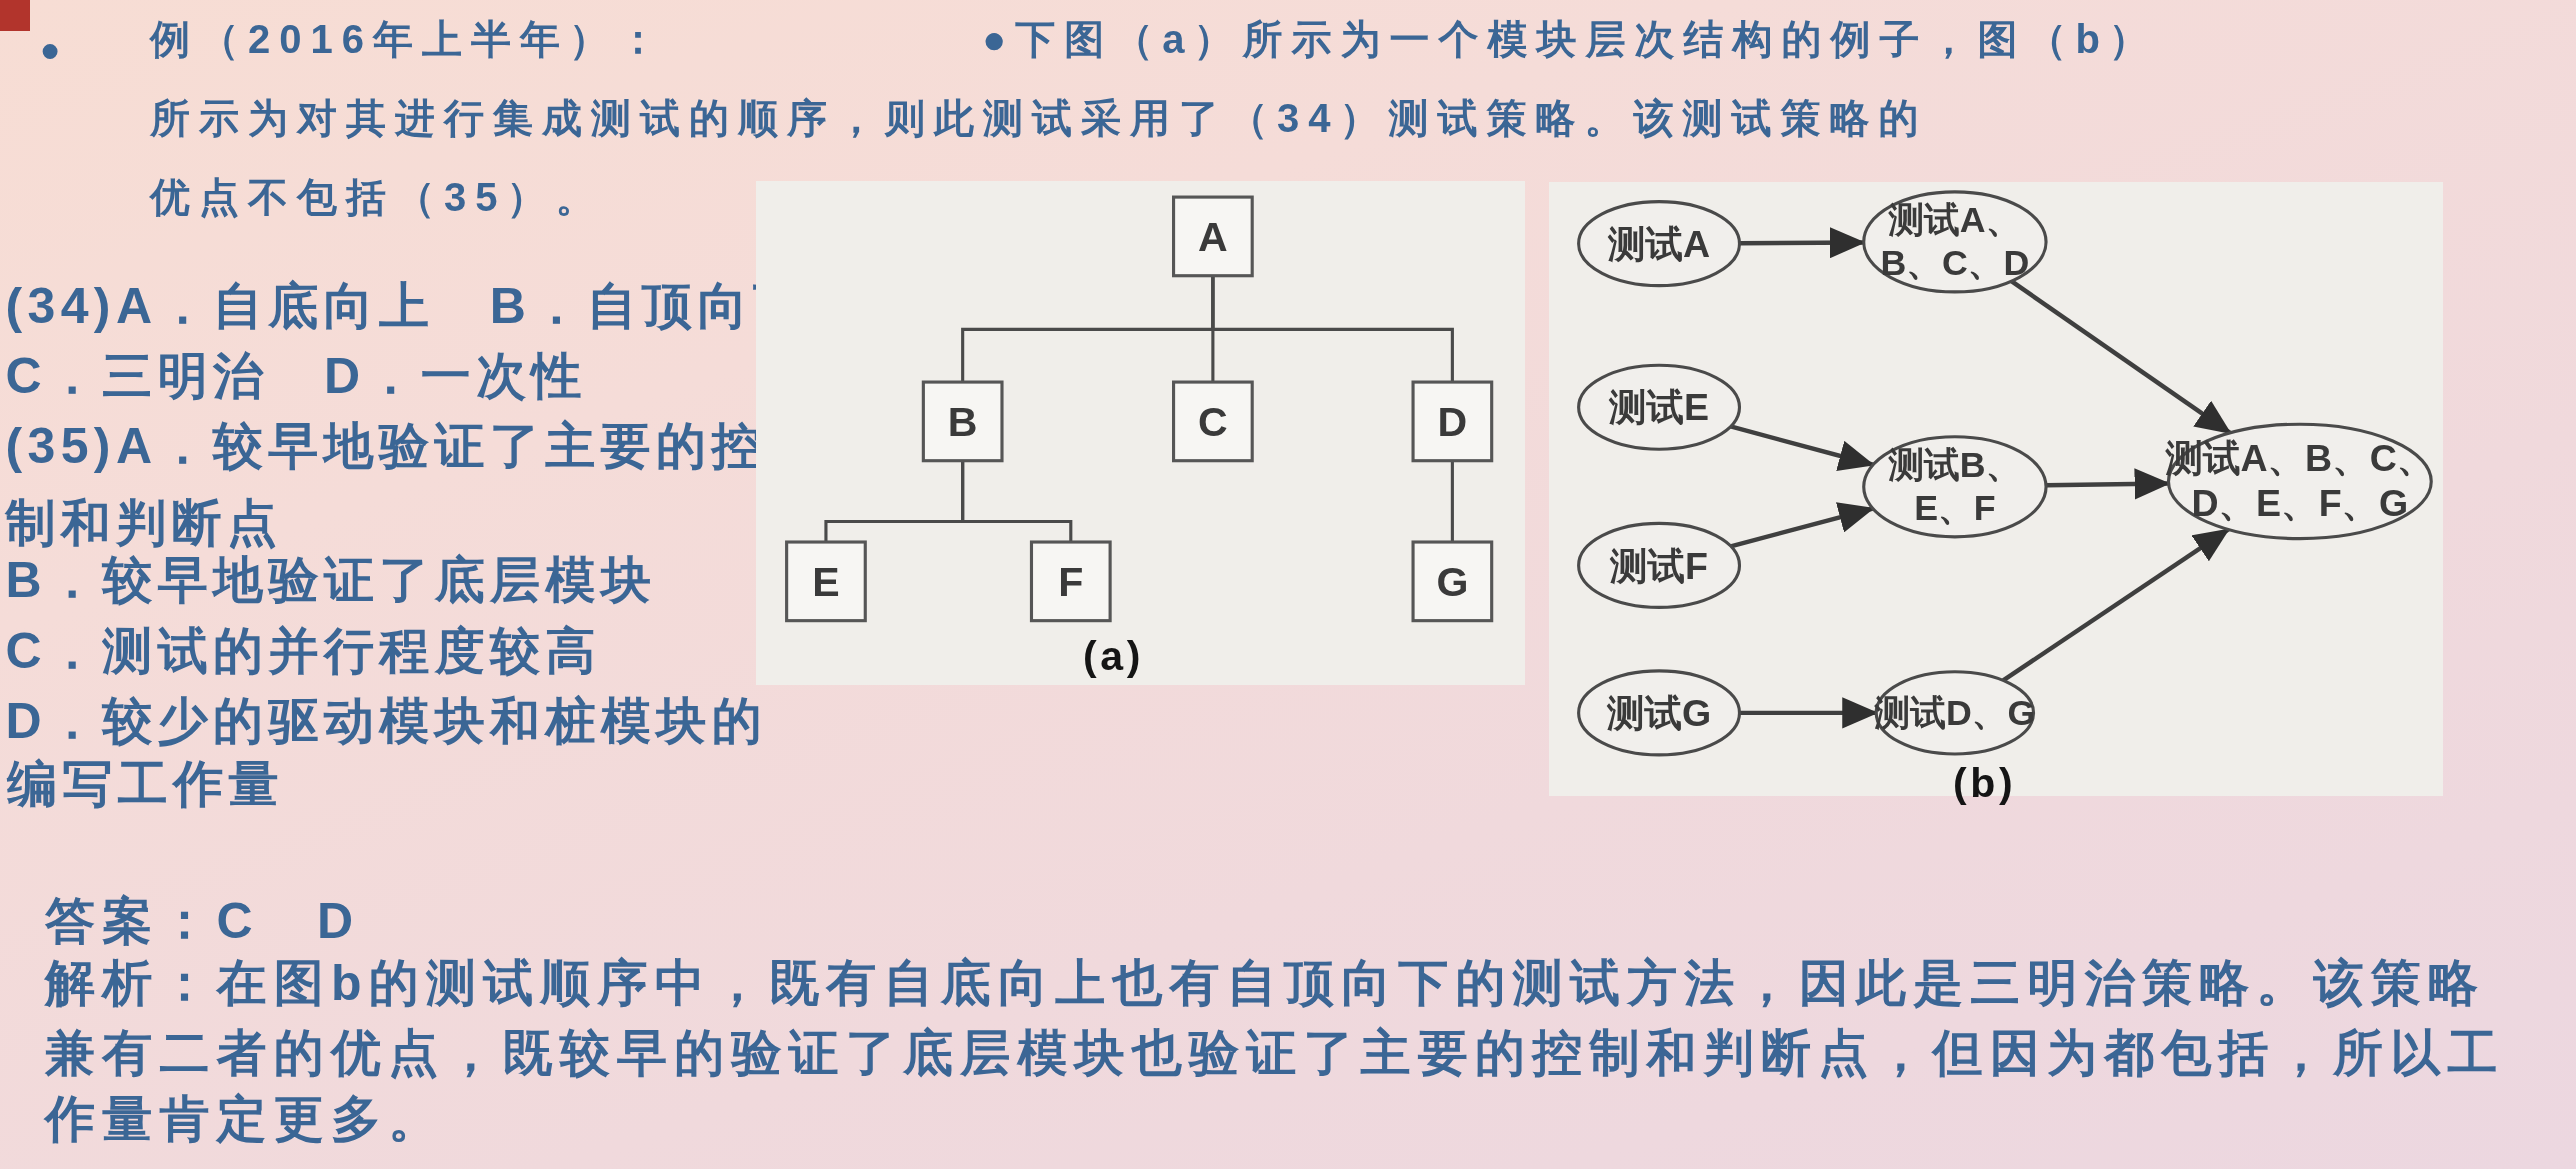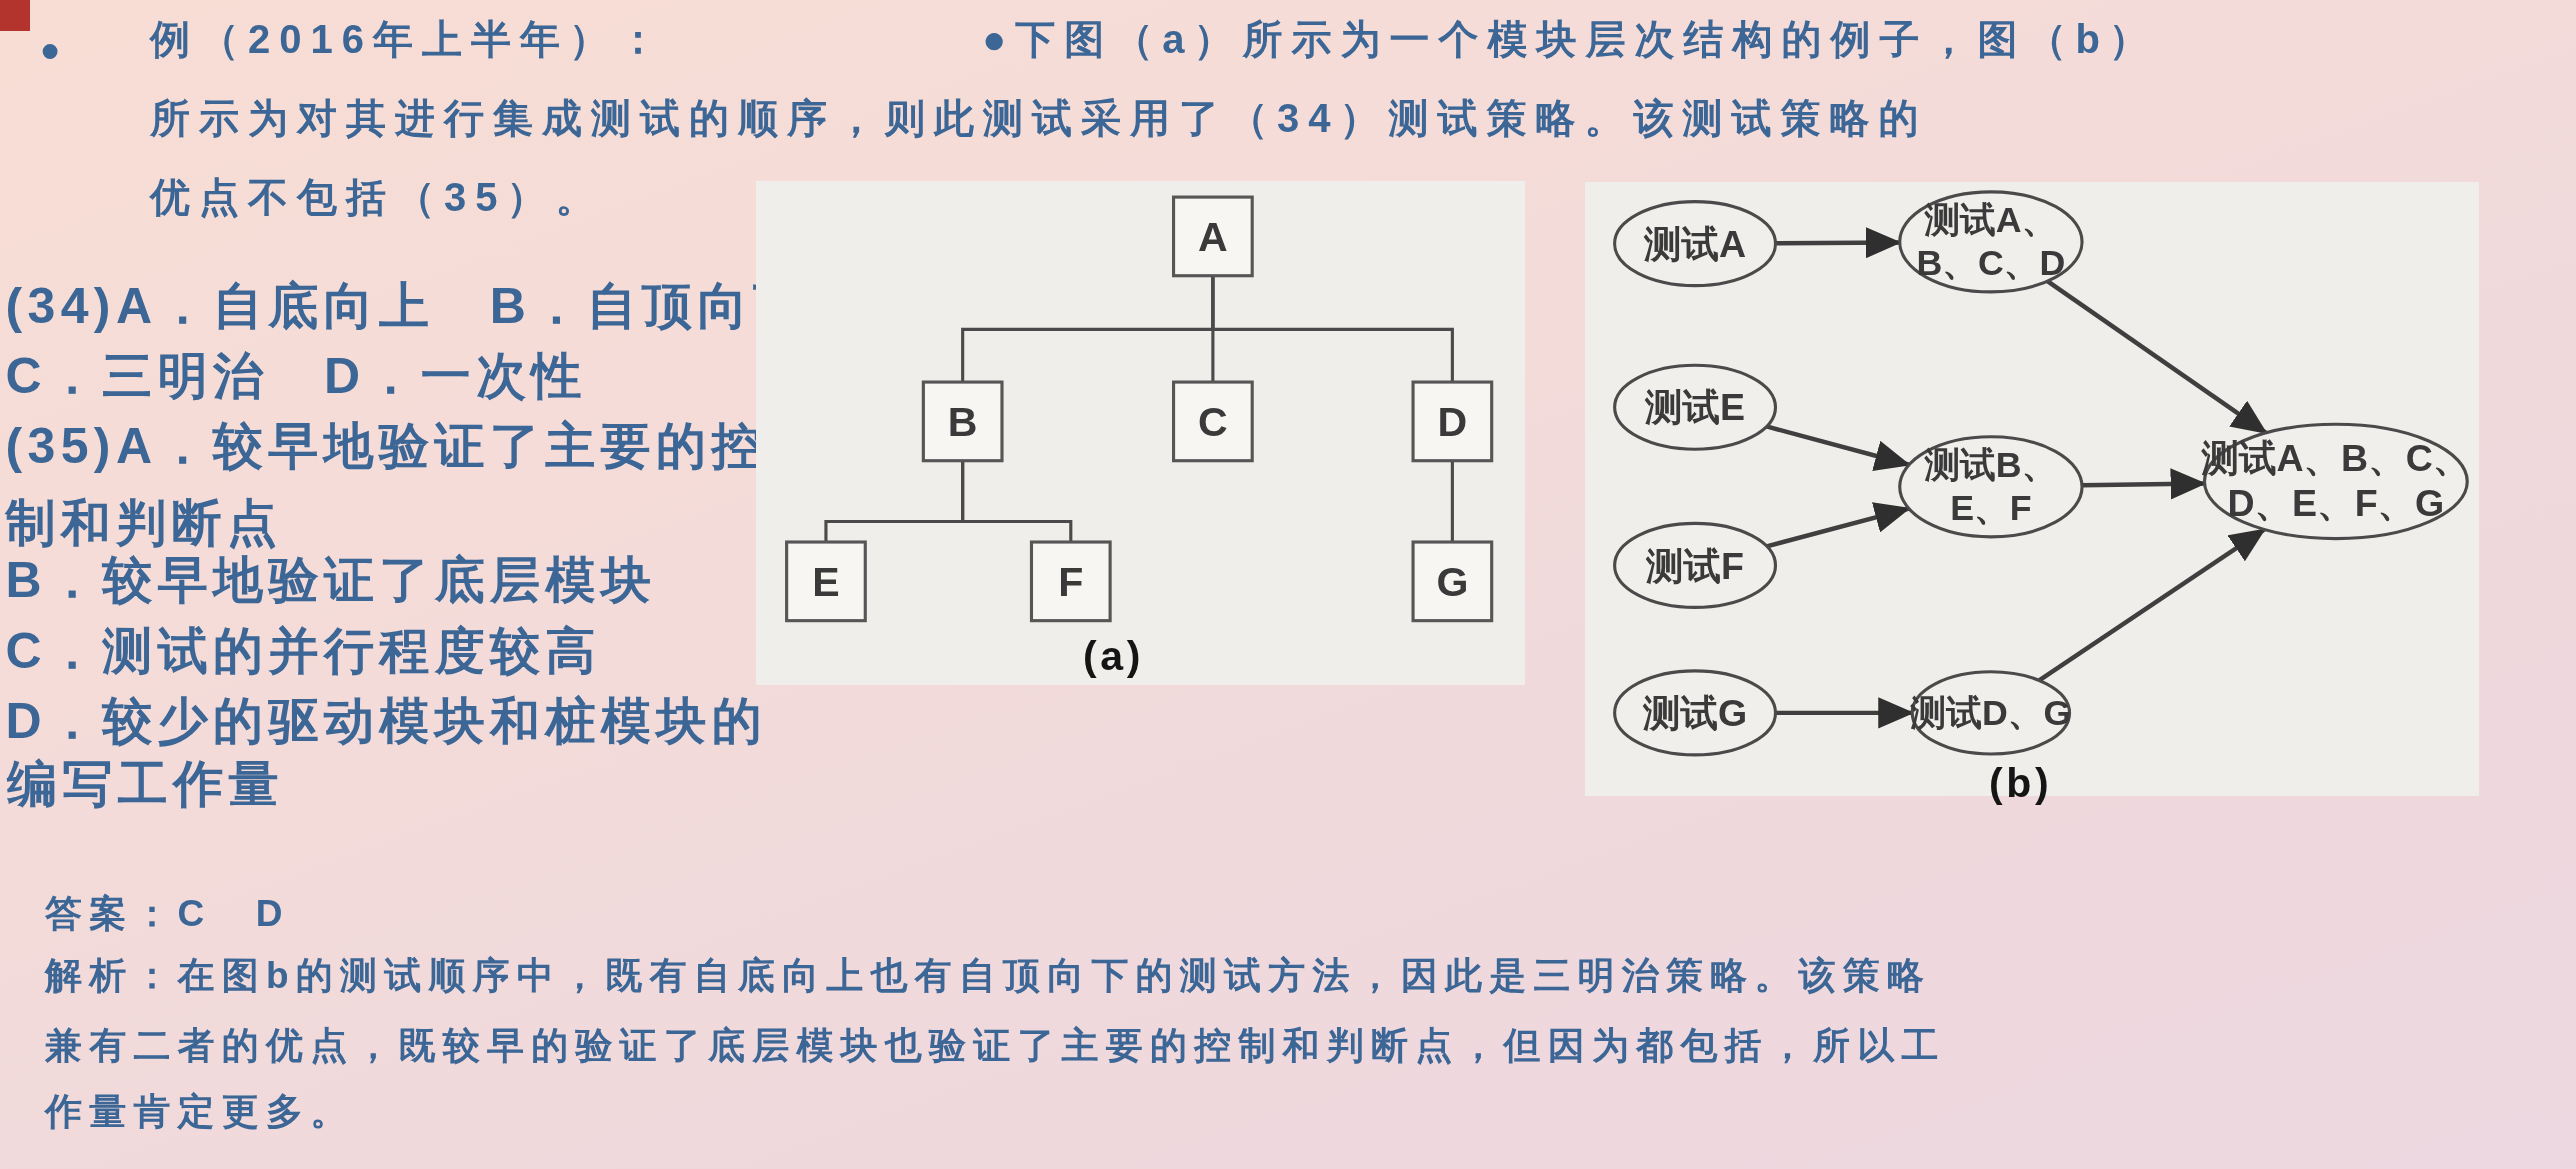--- a/index.html
+++ b/index.html
@@ -4,21 +4,21 @@
 <style>
   html,body{margin:0;padding:0;}
   body{
     width:2576px;height:1170px;overflow:hidden;position:relative;
     background:linear-gradient(160deg,#f7ddd4 0%,#f5dcd8 30%,#f0d9dc 65%,#ecd7e0 100%);
     font-family:"Liberation Sans",sans-serif;font-weight:bold;
   }
   .abs{position:absolute;white-space:nowrap;line-height:1.15;}
   .qtext{color:var(--blue,#3b6695);font-size:40px;letter-spacing:9px;}
   .opt{color:var(--blue,#3b6695);font-size:50px;letter-spacing:5.4px;}
-  .ans{color:var(--blue,#3b6695);font-size:37px;letter-spacing:7.2px;}
+  .ans{color:var(--blue,#3b6695);font-size:50px;letter-spacing:7.2px;}
   .bullet{color:var(--blue,#3b6695);font-size:52px;}
   .panel{position:absolute;background:#f0eeea;}
   .caption{position:absolute;color:#151515;font-size:41px;letter-spacing:3.6px;white-space:nowrap;}
   .corner{position:absolute;left:0;top:0;width:29.5px;height:31px;background:var(--red,#b2342c);}
   svg{position:absolute;left:0;top:0;}
   svg text{font-family:"Liberation Sans",sans-serif;}
 </style>
 </head>
 <body>
 
@@ -63,21 +63,21 @@
       <rect x="34" y="404" width="88" height="88" fill="#f7f6f3" stroke="#565656" stroke-width="3.5"></rect>
       <text x="78" y="464" text-anchor="middle" font-size="46" fill="#3a3a3a">E</text>
       <rect x="308" y="404" width="88" height="88" fill="#f7f6f3" stroke="#565656" stroke-width="3.5"></rect>
       <text x="352" y="464" text-anchor="middle" font-size="46" fill="#3a3a3a">F</text>
       <rect x="735" y="404" width="88" height="88" fill="#f7f6f3" stroke="#565656" stroke-width="3.5"></rect>
       <text x="779" y="464" text-anchor="middle" font-size="46" fill="#3a3a3a">G</text>
     </svg>
   <div class="caption" style="left:327px;top:452px;">(a)</div>
 </div>
 
-<div class="panel" style="left:1549px;top:182px;width:894px;height:614px;margin-left:36px;">
+<div class="panel" style="left:1549px;top:182px;width:894px;height:614px;">
   <svg id="svg-b" width="894" height="614" viewBox="0 0 1000 687">
     <defs>
       <marker id="arrow" markerWidth="8" markerHeight="7" refX="7.6" refY="3.5" orient="auto" markerUnits="strokeWidth">
         <path d="M0,0 L8,3.5 L0,7 z" fill="#2f2f2f"></path>
       </marker>
     </defs>
   <line x1="212.9939763154855" y1="68.4562297503596" x2="352.00617673570974" y2="67.61627687772986" stroke="#3f3f3f" stroke-width="5" marker-end="url(#arrow)"></line>
       <line x1="203.01652824184026" y1="273.51501816774555" x2="362.3959305234553" y2="316.36929853953933" stroke="#3f3f3f" stroke-width="5" marker-end="url(#arrow)"></line>
       <line x1="203.20452881025258" y1="407.67674158518963" x2="362.19729067585297" y2="365.40676259977323" stroke="#3f3f3f" stroke-width="5" marker-end="url(#arrow)"></line>
       <line x1="213" y1="594" x2="366" y2="594" stroke="#3f3f3f" stroke-width="5" marker-end="url(#arrow)"></line>

